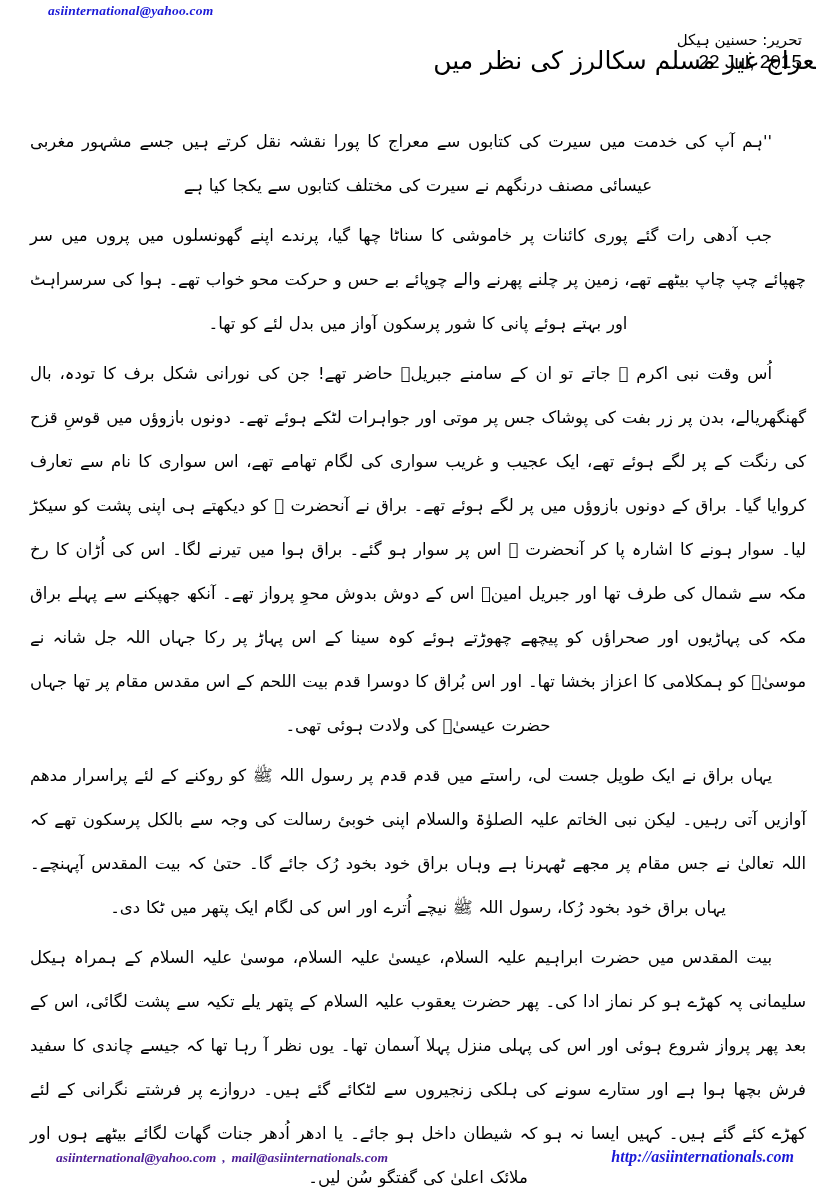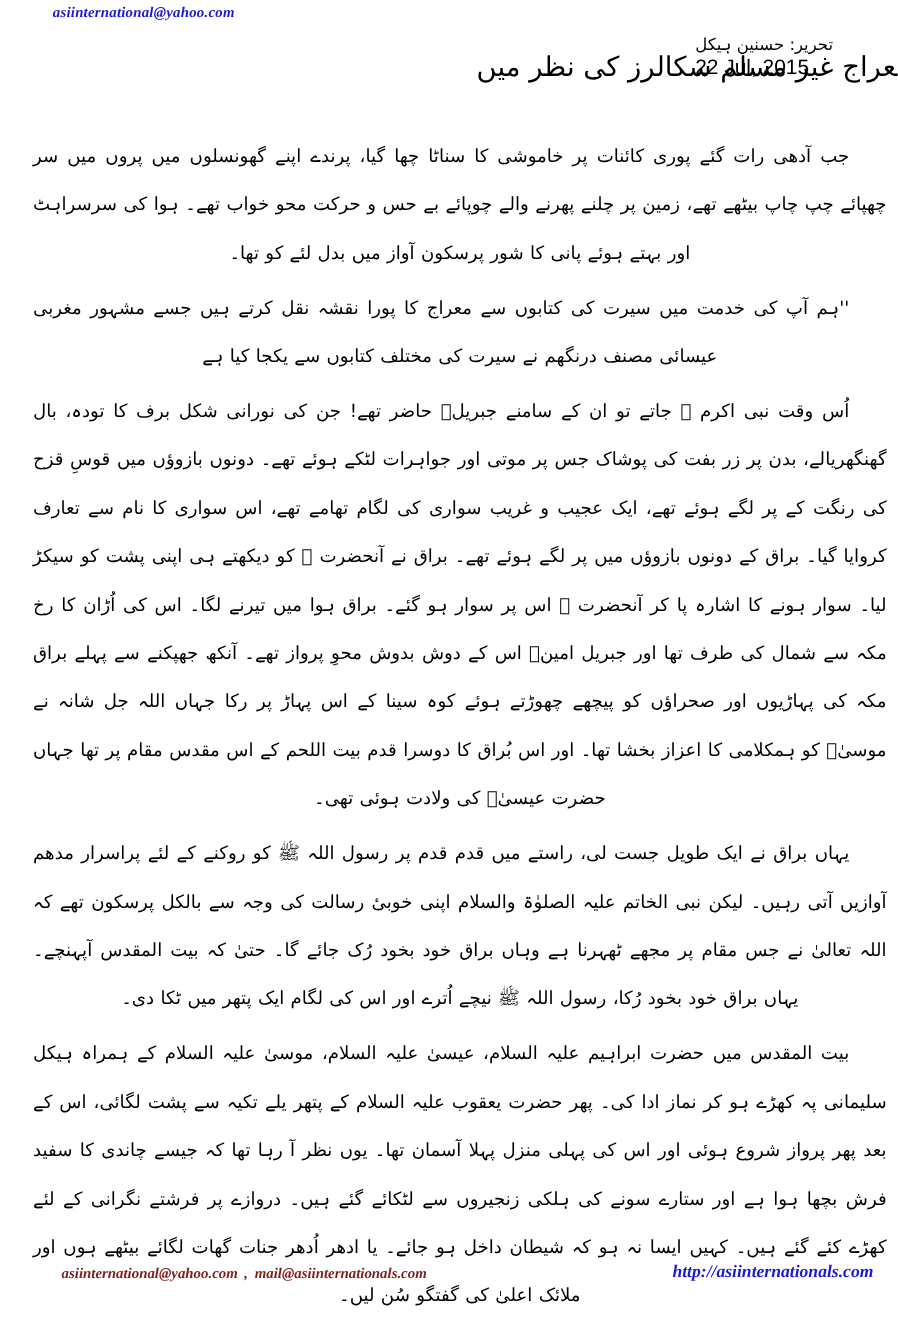--- a/index.html
+++ b/index.html
@@ -65,21 +65,21 @@
     font-weight: bold;
     line-height: 11px;
     margin-top: 0px;
     color: #000;
   }
 
   .hdr-author-block {
     position: absolute;
     right: 26px;
     top: 30px;
-    text-align: left;
+    text-align: right;
     width: 170px;
   }
   .hdr-author {
     display: block;
     direction: rtl;
     font-family: "DejaVu Sans", sans-serif;
     font-size: 15px;
     line-height: 20px;
     white-space: nowrap;
   }
@@ -137,21 +137,21 @@
     position: absolute;
     left: 0;
     right: 0;
     bottom: 24px;
     height: 26px;
   }
   .footer-emails {
     position: absolute;
     left: 44px;
     top: 0;
-    color: #7f1d1d;
+    color: #4c1d95;
     font-family: "Liberation Serif", "DejaVu Serif", serif;
     font-style: italic;
     font-weight: bold;
     font-size: 13.5px;
     white-space: nowrap;
   }
   .footer-emails .sep {
     display: inline-block;
     padding: 0 6px;
   }
@@ -179,22 +179,22 @@
 
     <div class="hdr-author-block">
       <span class="hdr-author">تحریر: حسنین ہیکل</span>
       <span class="hdr-date">22 Jul, 2015</span>
     </div>
 
     <div class="hdr-title">معراج غیر مسلم سکالرز کی نظر میں</div>
   </div>
 
   <div class="content">
+    <p class="para indent">''ہم آپ کی خدمت میں سیرت کی کتابوں سے معراج کا پورا نقشہ نقل کرتے ہیں جسے مشہور مغربی عیسائی مصنف درنگھم نے سیرت کی مختلف کتابوں سے یکجا کیا ہے</p>
     <p class="para indent">جب آدھی رات گئے پوری کائنات پر خاموشی کا سناٹا چھا گیا، پرندے اپنے گھونسلوں میں پروں میں سر چھپائے چپ چاپ بیٹھے تھے، زمین پر چلنے پھرنے والے چوپائے بے حس و حرکت محو خواب تھے۔ ہوا کی سرسراہٹ اور بہتے ہوئے پانی کا شور پرسکون آواز میں بدل لئے کو تھا۔</p>
-    <p class="para indent">''ہم آپ کی خدمت میں سیرت کی کتابوں سے معراج کا پورا نقشہ نقل کرتے ہیں جسے مشہور مغربی عیسائی مصنف درنگھم نے سیرت کی مختلف کتابوں سے یکجا کیا ہے</p>
     <p class="para indent">اُس وقت نبی اکرم ﷺ جاتے تو ان کے سامنے جبریلؑ حاضر تھے! جن کی نورانی شکل برف کا تودہ، بال گھنگھریالے، بدن پر زر بفت کی پوشاک جس پر موتی اور جواہرات لٹکے ہوئے تھے۔ دونوں بازوؤں میں قوسِ قزح کی رنگت کے پر لگے ہوئے تھے، ایک عجیب و غریب سواری کی لگام تھامے تھے، اس سواری کا نام سے تعارف کروایا گیا۔ براق کے دونوں بازوؤں میں پر لگے ہوئے تھے۔ براق نے آنحضرت ﷺ کو دیکھتے ہی اپنی پشت کو سیکڑ لیا۔ سوار ہونے کا اشارہ پا کر آنحضرت ﷺ اس پر سوار ہو گئے۔ براق ہوا میں تیرنے لگا۔ اس کی اُڑان کا رخ مکہ سے شمال کی طرف تھا اور جبریل امینؑ اس کے دوش بدوش محوِ پرواز تھے۔ آنکھ جھپکنے سے پہلے براق مکہ کی پہاڑیوں اور صحراؤں کو پیچھے چھوڑتے ہوئے کوہ سینا کے اس پہاڑ پر رکا جہاں اللہ جل شانہ نے موسیٰؑ کو ہمکلامی کا اعزاز بخشا تھا۔ اور اس بُراق کا دوسرا قدم بیت اللحم کے اس مقدس مقام پر تھا جہاں حضرت عیسیٰؑ کی ولادت ہوئی تھی۔</p>
     <p class="para indent">یہاں براق نے ایک طویل جست لی، راستے میں قدم قدم پر رسول اللہ ﷺ کو روکنے کے لئے پراسرار مدھم آوازیں آتی رہیں۔ لیکن نبی الخاتم علیہ الصلوٰۃ والسلام اپنی خوبیٔ رسالت کی وجہ سے بالکل پرسکون تھے کہ اللہ تعالیٰ نے جس مقام پر مجھے ٹھہرنا ہے وہاں براق خود بخود رُک جائے گا۔ حتیٰ کہ بیت المقدس آپہنچے۔ یہاں براق خود بخود رُکا، رسول اللہ ﷺ نیچے اُترے اور اس کی لگام ایک پتھر میں ٹکا دی۔</p>
     <p class="para indent">بیت المقدس میں حضرت ابراہیم علیہ السلام، عیسیٰ علیہ السلام، موسیٰ علیہ السلام کے ہمراہ ہیکل سلیمانی پہ کھڑے ہو کر نماز ادا کی۔ پھر حضرت یعقوب علیہ السلام کے پتھر یلے تکیہ سے پشت لگائی، اس کے بعد پھر پرواز شروع ہوئی اور اس کی پہلی منزل پہلا آسمان تھا۔ یوں نظر آ رہا تھا کہ جیسے چاندی کا سفید فرش بچھا ہوا ہے اور ستارے سونے کی ہلکی زنجیروں سے لٹکائے گئے ہیں۔ دروازے پر فرشتے نگرانی کے لئے کھڑے کئے گئے ہیں۔ کہیں ایسا نہ ہو کہ شیطان داخل ہو جائے۔ یا ادھر اُدھر جنات گھات لگائے بیٹھے ہوں اور ملائک اعلیٰ کی گفتگو سُن لیں۔</p>
 
   </div>
 
   <div class="footer">
     <div class="footer-emails">
       <span>asiinternational@yahoo.com</span><span class="sep">,</span><span>mail@asiinternationals.com</span>
     </div>

